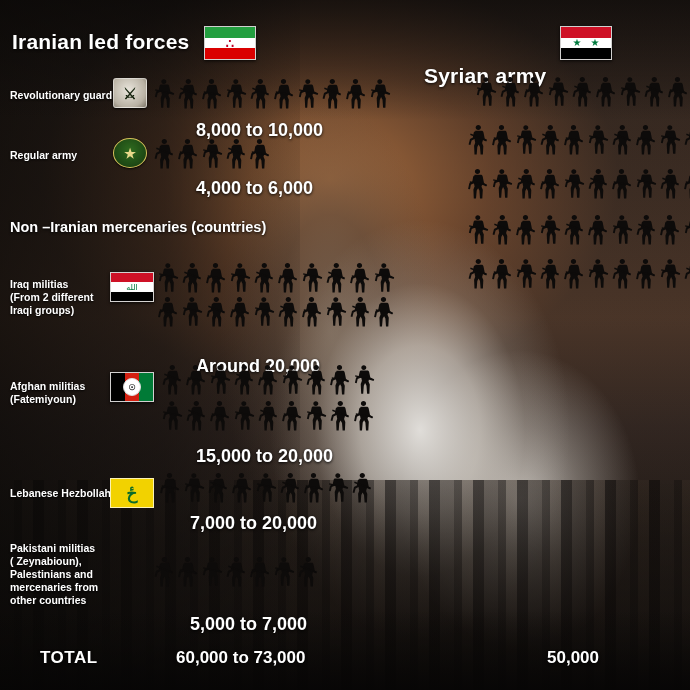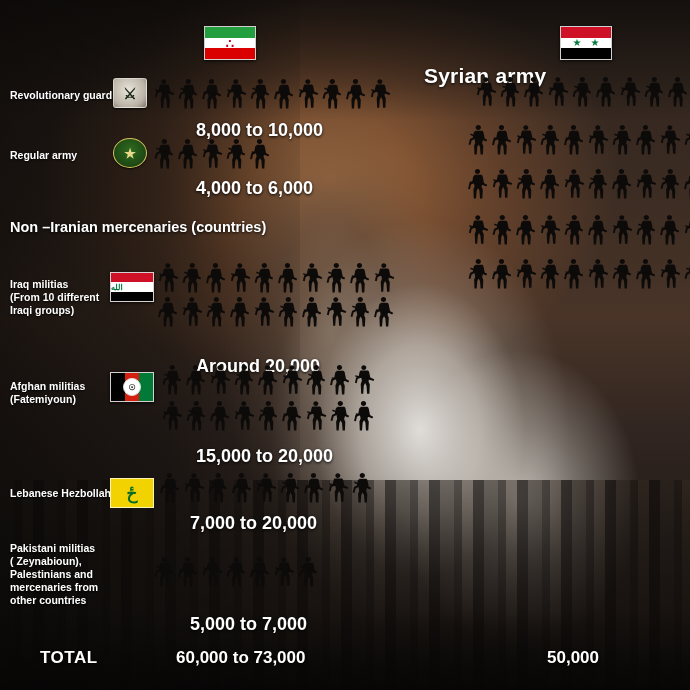--- a/index.html
+++ b/index.html
@@ -220,38 +220,40 @@
     width: 16px; height: 16px;
     border-radius: 50%;
     background: #fff;
     border: 1px solid #ddd;
     display: flex; align-items: center; justify-content: center;
     font-size: 8px; color: #111; font-weight: bold;
   }
   .iraq-text {
     position: absolute; left: 0; right: 0; top: 50%;
     transform: translateY(-50%);
+    text-align: center;
     color: #007a3d;
     font-size: 8px;
-    font-weight: bold;
+    font-weight: normal;
   }
 </style>
 </head>
 <body>
 
 <div id="page">
   <div id="bg">
     <div id="bg-city"></div>
     <div id="bg-dark-left"></div>
     <div id="bg-dark-top"></div>
     <div id="bg-dark-bottom"></div>
   </div>
 
   <div id="content">
 
+    <div class="hdr" id="hdr-left">Iranian led forces</div>
     <div class="hdr" id="hdr-right">Syrian army</div>
 
     <div class="flag" id="flag-iran">
       <div class="flag-stripes">
         <div style="background:#239f40"></div>
         <div style="background:#ffffff"></div>
         <div style="background:#da0000"></div>
       </div>
       <div class="flag-emblem-ir">∴</div>
     </div>
@@ -385,21 +387,21 @@
             <path d="M8.3 6.8h6.3c1.2 0 1.9.6 2.1 1.7l1.3 6.4 3.1 2.2-1 1.5-3.8-2.5-.8 2.6 1.3 3-.5 8.9h-2.3l-.6-8-1.3-2.4-1.4 2.4-.7 8H7.8l-.4-9 1.2-3-.7-3.7-3 1.8-.9 4.6-1.9-.4 1.2-5.7 3-1.8.9-4.6c.2-1.1.9-1.6 2.1-1.6z"></path>
             <path d="M3.9 13.3l16.6 3-.2 1.4-16.6-3z"></path>
           </svg>
         </div>
       </div>
     <div class="count" style="left:196px; top:178px;">4,000 to 6,000</div>
 
     <div class="section-label" style="left:10px; top:219px;">Non –Iranian mercenaries (countries)</div>
 
     <div class="row-label" style="left:10px; top:278px;">Iraq militias
-(From 10 different
+(From 2 different
 Iraqi groups)</div>
     <div class="flag" id="flag-iraq">
       <div class="flag-stripes">
         <div style="background:#ce1126"></div>
         <div style="background:#ffffff"></div>
         <div style="background:#000000"></div>
       </div>
       <div class="iraq-text">الله</div>
     </div>
     <div class="troops" id="troops-r3a" style="left:156px; top:262px;">

